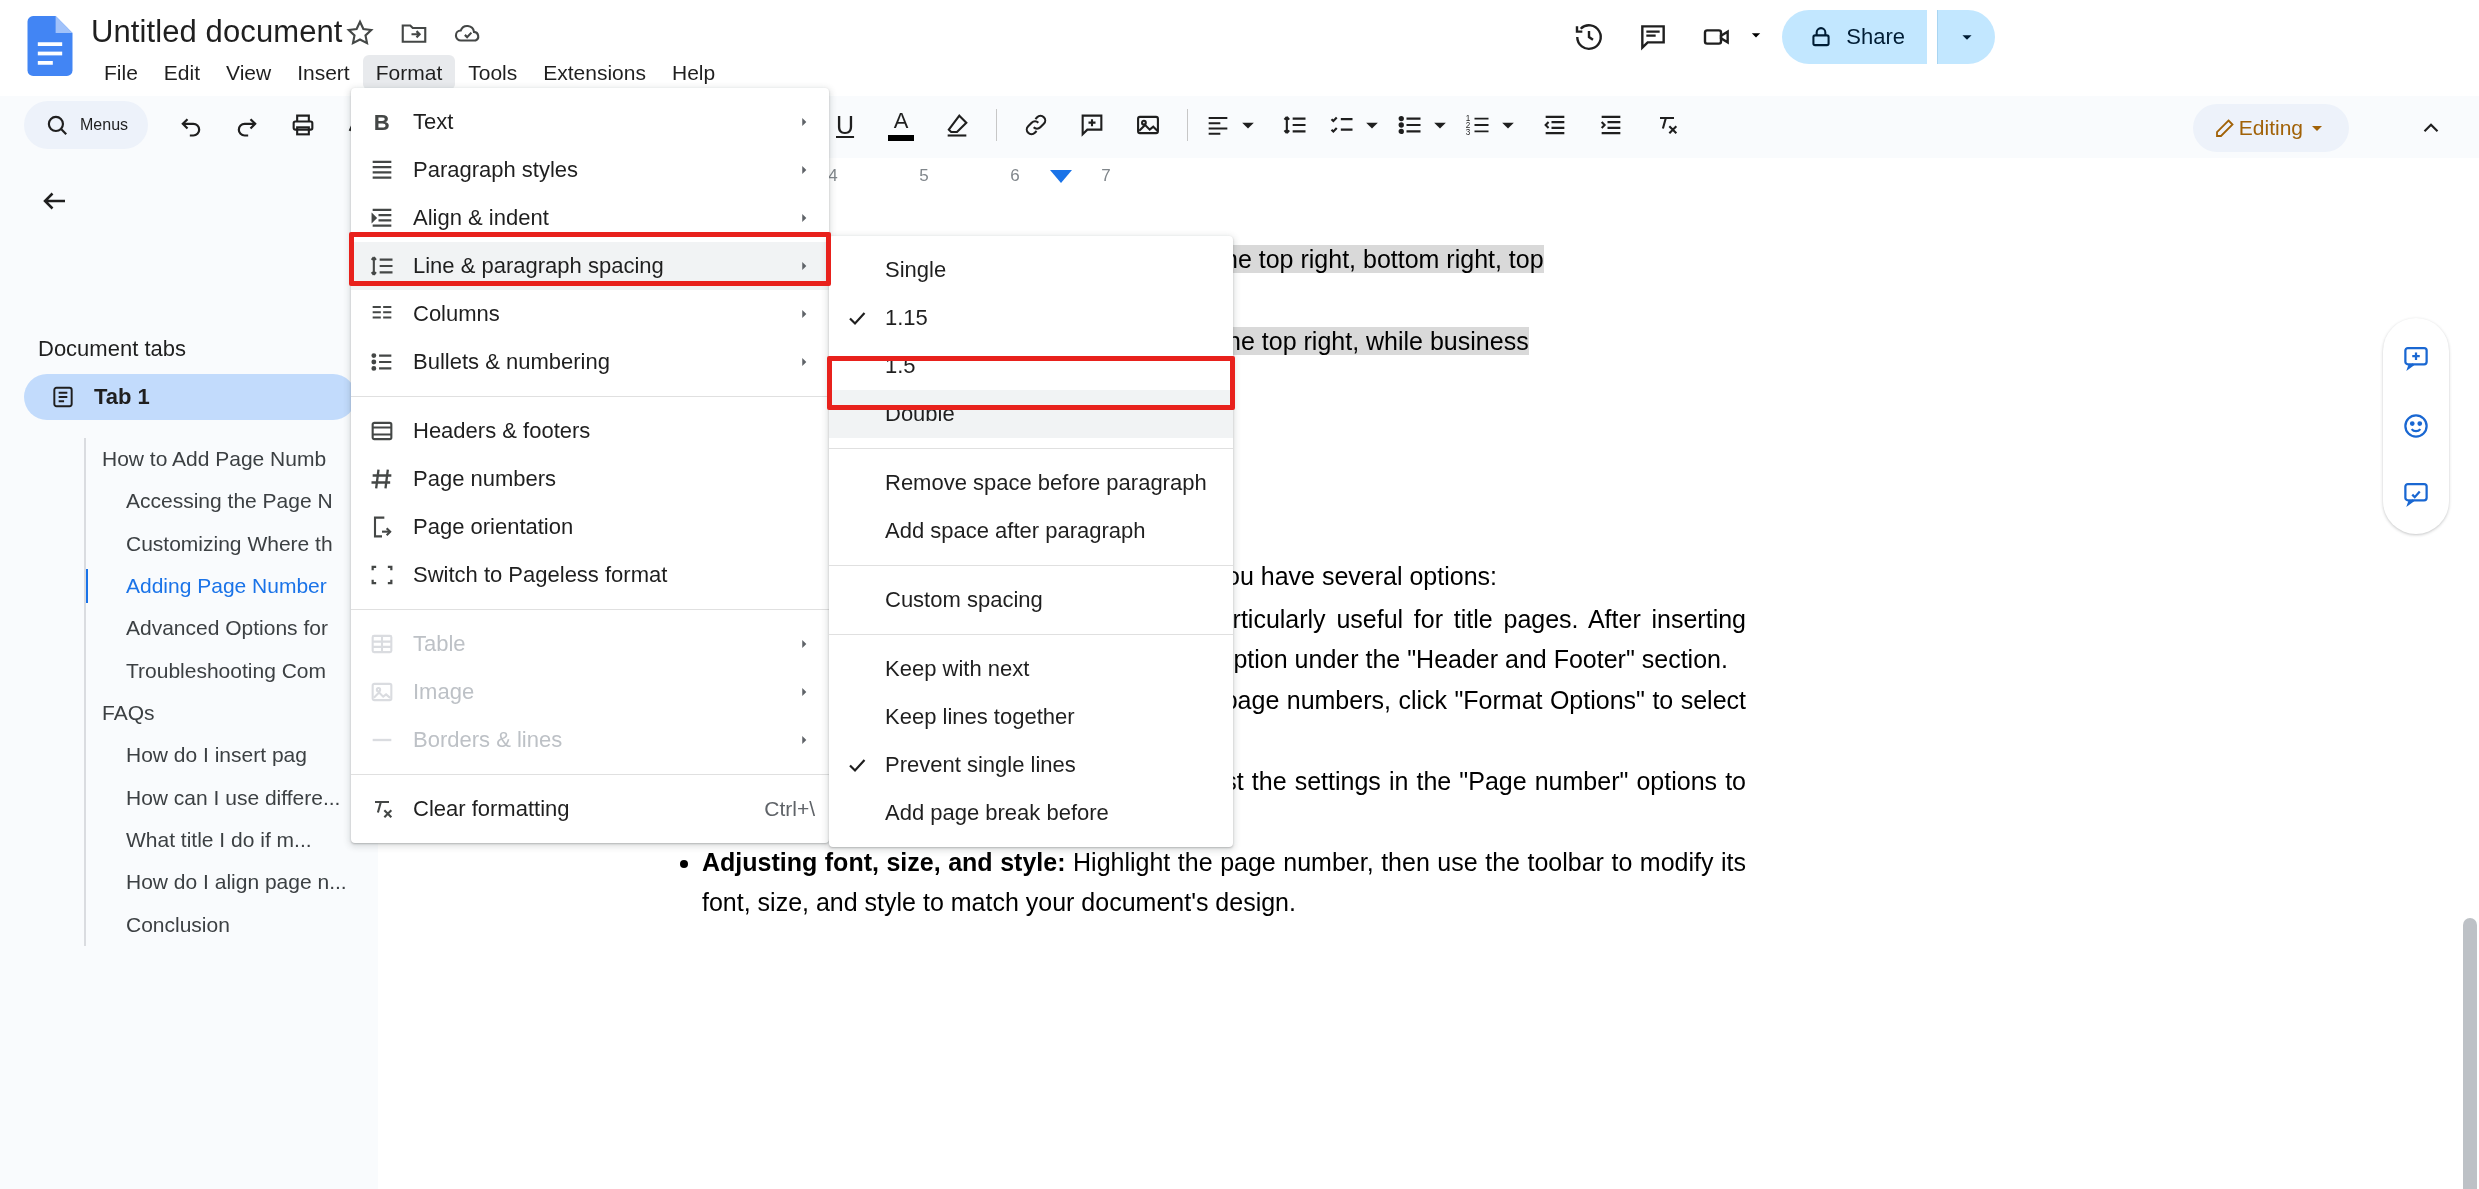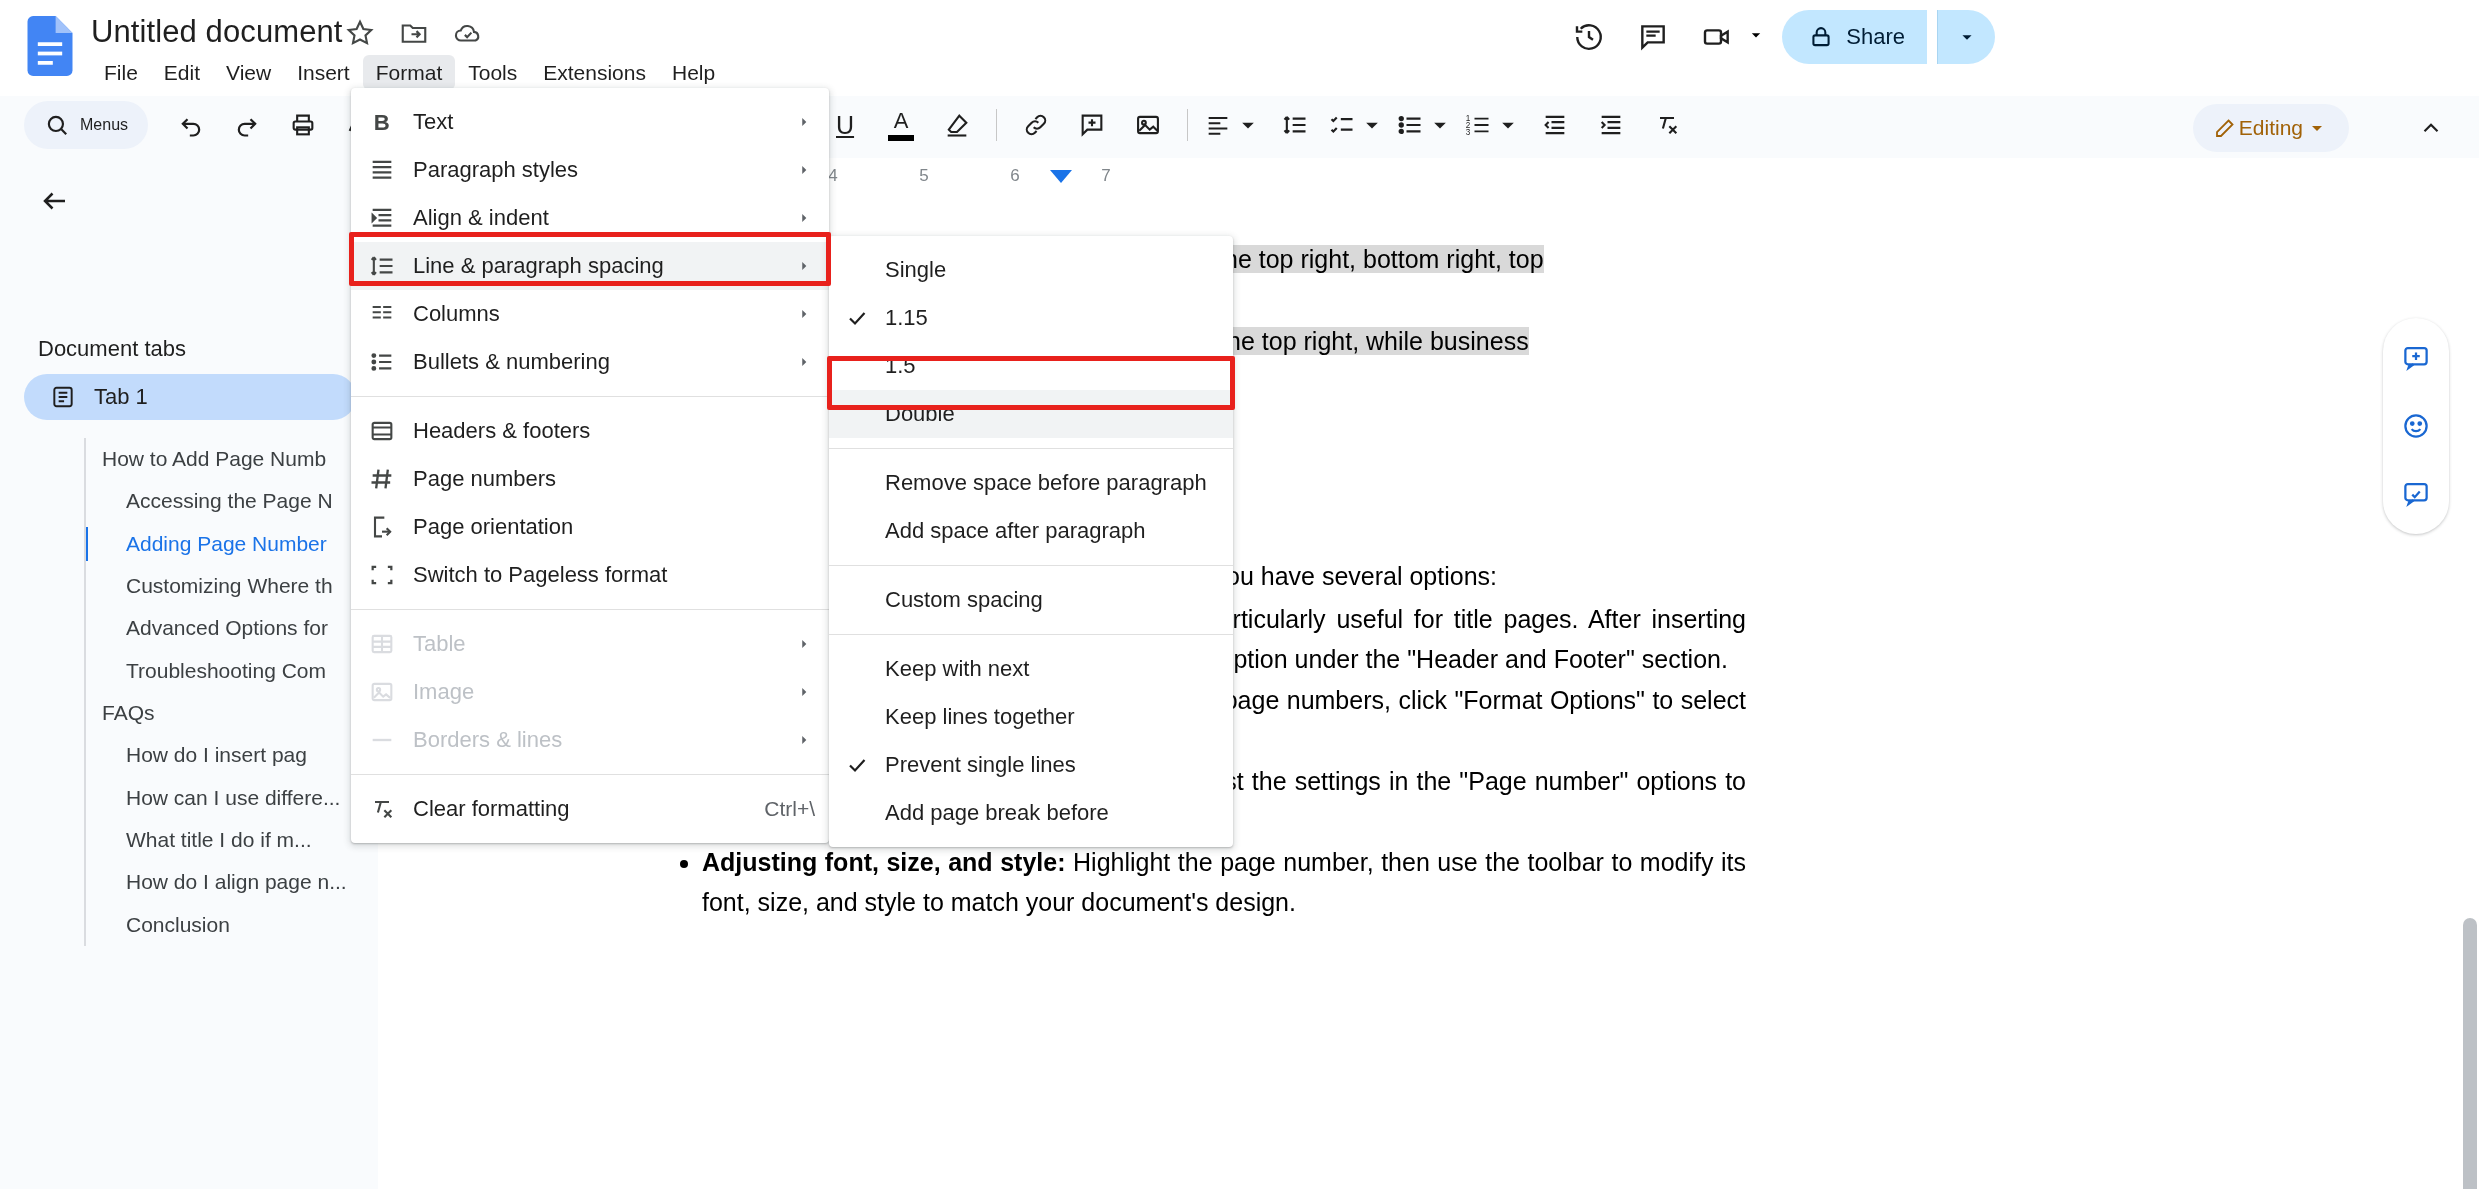--- a/index.html
+++ b/index.html
@@ -83,21 +83,21 @@
   .sb-back { position:absolute; left:30px; top:18px; width:50px; height:50px;
              display:flex; align-items:center; justify-content:center; border-radius:50%; cursor:pointer; }
   .sb-back svg { width:30px; height:30px; }
   .sb-title { position:absolute; left:38px; top:178px; font-size:22px; color:#1f1f1f; }
   .tab-pill {
     position:absolute; left:24px; top:216px; width:332px; height:46px;
     background:#c2dbfc; border-radius:23px; display:flex; align-items:center;
     padding-left:26px; gap:18px; cursor:pointer;
   }
   .tab-pill svg { width:26px; height:26px; color:#1f1f1f; }
-  .tab-pill span { font-size:22px; color:#1f1f1f; font-weight:normal; }
+  .tab-pill span { font-size:22px; color:#1f1f1f; font-weight:bold; }
   .outline { position:absolute; left:84px; top:280px; width:300px; border-left:2px solid #dadce0; }
   .ol-item {
     font-size:21px; color:#3c4043; padding:7px 0 7px 16px; white-space:nowrap;
     overflow:hidden; text-overflow:clip; cursor:pointer; position:relative;
     line-height:1.35;
   }
   .ol-item.lvl2 { padding-left:40px; }
   .ol-item.active { color:#1a73e8; }
   .ol-item.active::before {
     content:""; position:absolute; left:-2px; top:4px; bottom:4px; width:4px; background:#1a73e8;
@@ -445,22 +445,22 @@
   <div class="tab-pill">
     <svg viewBox="0 0 24 24" fill="none" stroke="currentColor" stroke-width="1.8">
         <rect x="4" y="3.5" width="16" height="17" rx="2"></rect>
         <path d="M8 8h8M8 12h8M8 16h5"></path>
       </svg>
     <span>Tab 1</span>
   </div>
   <div class="outline">
     <div class="ol-item">How to Add Page Numb</div>
     <div class="ol-item lvl2">Accessing the Page N</div>
+    <div class="ol-item lvl2">Customizing Where th</div>
     <div class="ol-item lvl2 active">Adding Page Number</div>
-    <div class="ol-item lvl2">Customizing Where th</div>
     <div class="ol-item lvl2">Advanced Options for</div>
     <div class="ol-item lvl2">Troubleshooting Com</div>
     <div class="ol-item">FAQs</div>
     <div class="ol-item lvl2">How do I insert pag</div>
     <div class="ol-item lvl2">How can I use differe...</div>
     <div class="ol-item lvl2">What title I do if m...</div>
     <div class="ol-item lvl2">How do I align page n...</div>
     <div class="ol-item lvl2">Conclusion</div>
   </div>
 </div>

